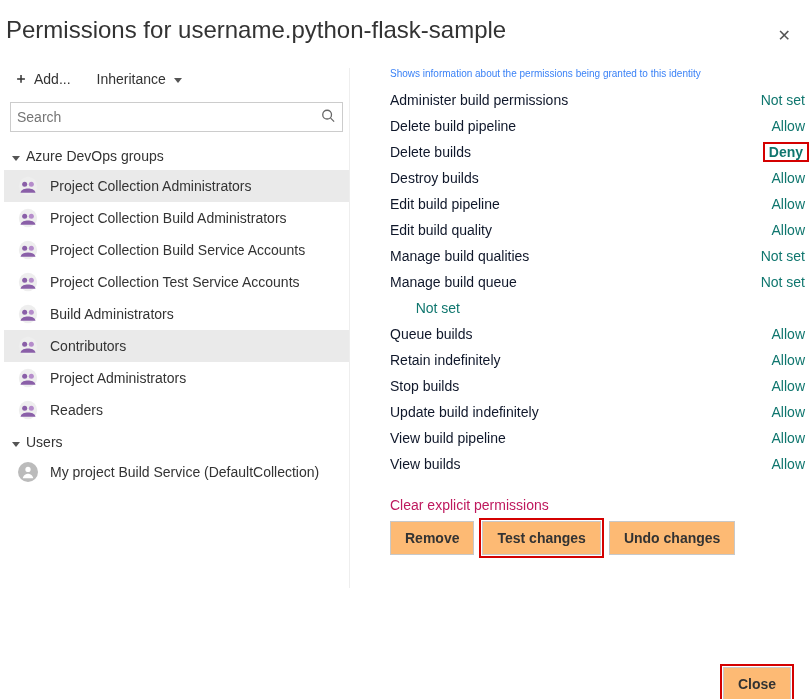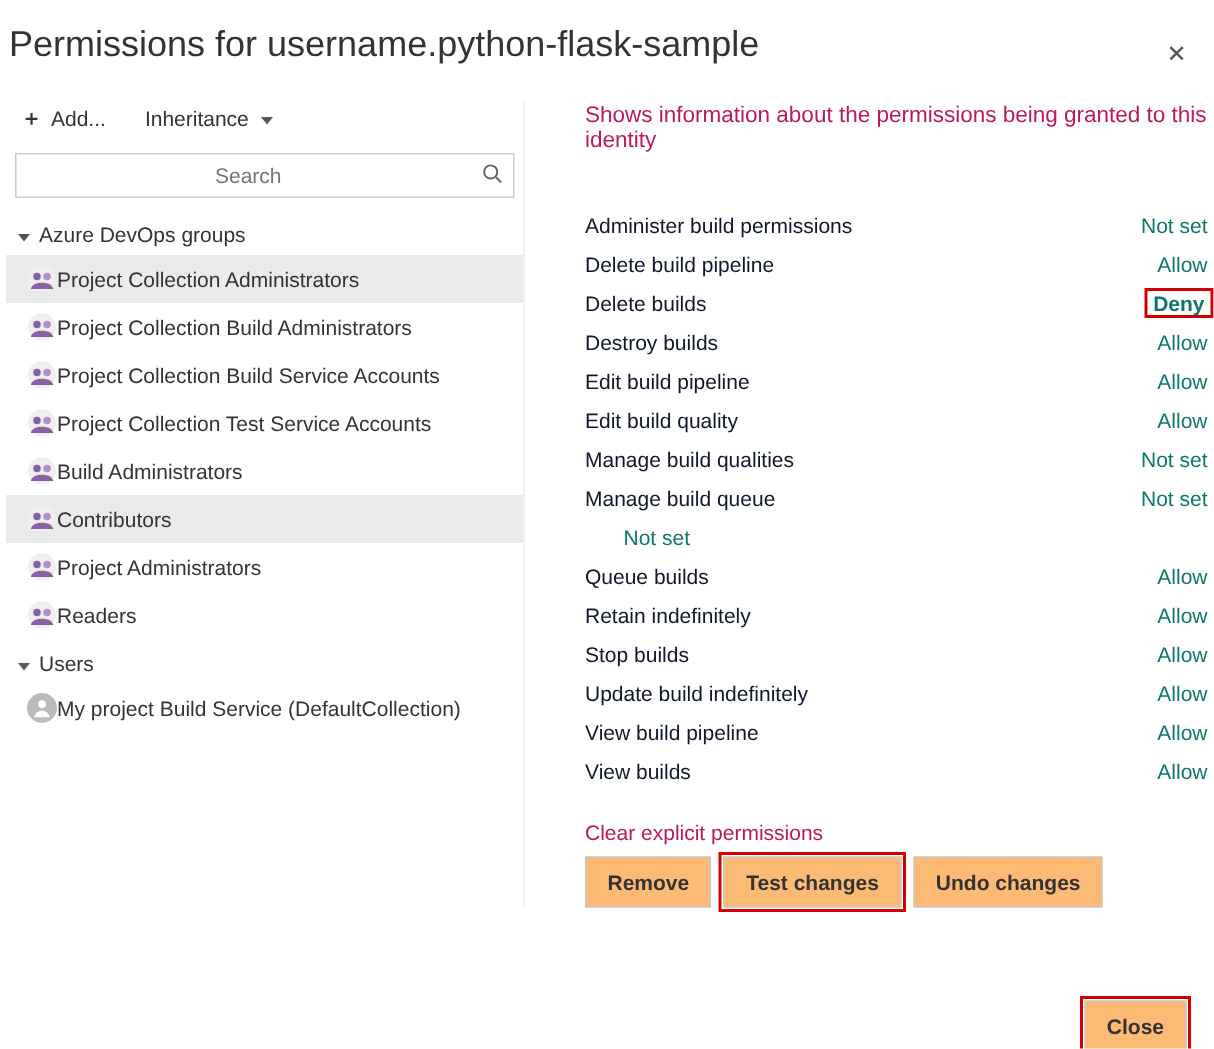--- a/index.html
+++ b/index.html
@@ -87,21 +87,20 @@
     position: relative;
     margin: 0 6px 8px 6px;
   }
   .search-input {
     width: 100%;
     padding: 6px 28px 6px 6px;
     font-size: 14px;
     border: 1px solid #ccc;
     background: #fff;
     color: #666;
-    text-align: center;
   }
   .search-icon {
     position: absolute;
     right: 8px;
     top: 50%;
     transform: translateY(-50%);
     color: #666;
     pointer-events: none;
   }
   .tree-header {
@@ -122,21 +121,21 @@
     content: "";
     display: inline-block;
     border-left: 4px solid transparent;
     border-right: 4px solid transparent;
     border-top: 5px solid #555;
   }
   .group-list { list-style: none; margin: 0; padding: 0; }
   .group-item {
     display: flex;
     align-items: center;
-    gap: 0;
+    gap: 12px;
     padding: 6px 8px 6px 14px;
     cursor: pointer;
   }
   .group-item.selected { background: #eaeaea; }
   .avatar {
     width: 20px;
     height: 20px;
     flex-shrink: 0;
     display: inline-flex;
     align-items: center;
@@ -154,23 +153,23 @@
   .user-avatar svg { width: 14px; height: 14px; fill: #fff; }
 
   .summary-title {
     font-size: 12px;
     font-weight: 600;
     letter-spacing: 0.3px;
     color: #333;
     margin-bottom: 2px;
   }
   .summary-sub {
-    font-size: 15px;
-    color: #be185d;
-    margin-bottom: 35px;
+    font-size: 10px;
+    color: #3b82f6;
+    margin-bottom: 8px;
   }
   .perm-list { list-style: none; margin: 0; padding: 0; }
   .perm-row {
     display: flex;
     justify-content: space-between;
     padding: 5px 0;
   }
   .perm-name { color: #0f172a; font-size: 14px; }
   .perm-value { color: #0f766e; font-size: 14px; min-width: 70px; text-align: right; }
   .perm-value.bold { font-weight: 700; }

